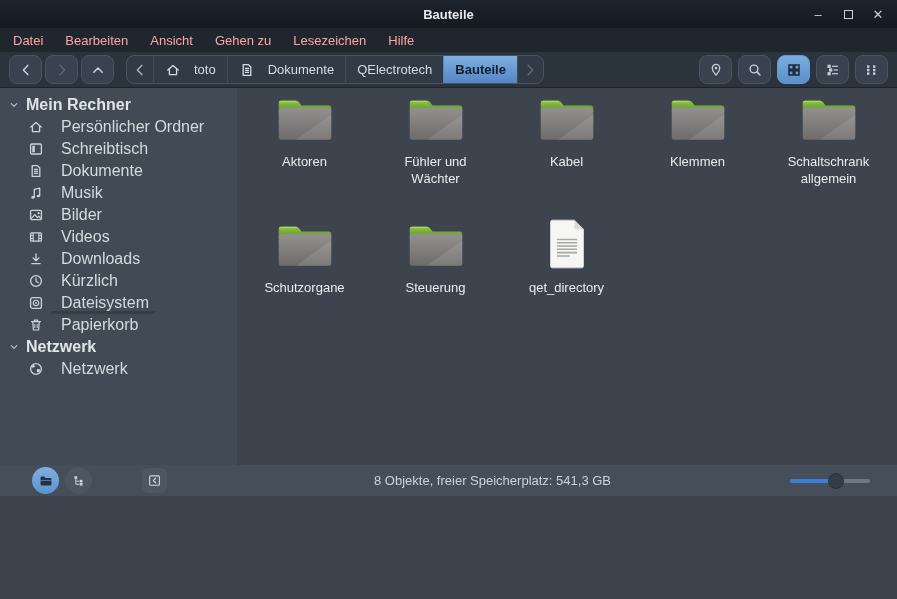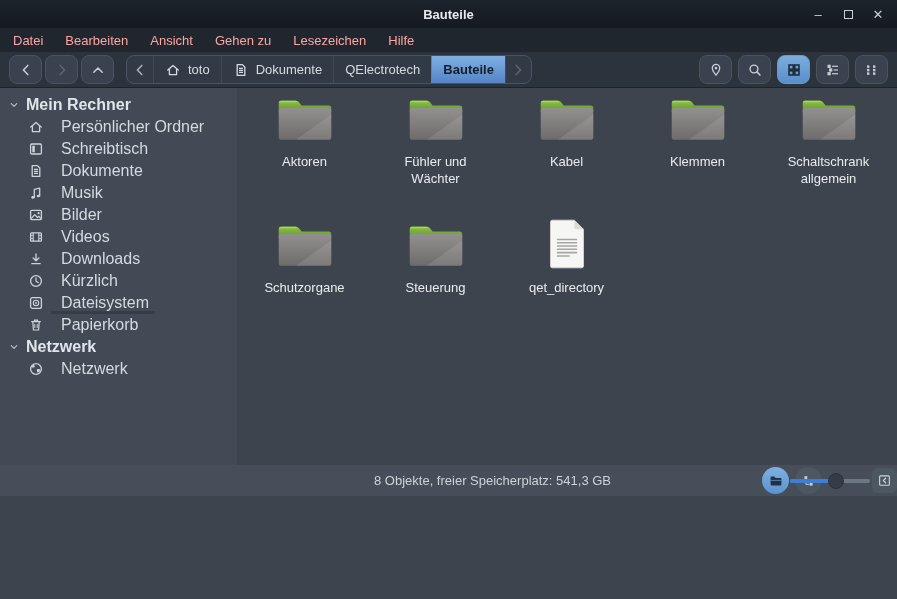--- a/index.html
+++ b/index.html
@@ -52,21 +52,21 @@
     background:linear-gradient(#7cadde,#5a8ecb);
     border-color:#6899cf; color:#1c2733;
   }
   .crumbs {
     display:flex; align-items:stretch; height:29px; margin-left:12px;
     background:#323b45; border:1px solid #4a545f; border-radius:8px; overflow:hidden;
   }
   .crumb, .crumb-scroll {
     display:flex; align-items:center; color:#d6dbe1;
   }
-  .crumb { padding:0 11px; gap:7px; border-left:1px solid #414a55; }
+  .crumb { padding:0 11px; gap:13px; border-left:1px solid #414a55; }
   .crumb:first-of-type { border-left:none; }
   .crumb-scroll { width:26px; justify-content:center; color:#a9b2bb; }
   .crumb-scroll.dim { color:#5d6773; }
   .crumb-scroll.right { border-left:1px solid #414a55; }
   .crumb.active {
     background:linear-gradient(#7fb0e2,#5484c5);
     color:#141d28; font-weight:bold; border-left-color:#5585c5;
   }
   .view-group { margin-left:auto; display:flex; gap:6px; }
   .icon { display:inline-flex; align-items:center; justify-content:center; }
@@ -99,21 +99,21 @@
   .file-item { display:flex; flex-direction:column; align-items:center; }
   .thumb { height:54px; display:flex; align-items:flex-end; justify-content:center; }
   .file-label {
     margin-top:9px; max-width:114px; text-align:center;
     color:#e9ecef; font-size:13px; line-height:1.3; word-wrap:break-word;
   }
 
   
   .statusbar {
     height:31px; flex:0 0 31px; background:#454e59;
-    display:flex; align-items:center; position:relative; padding-left:32px;justify-content:flex-end;
+    display:flex; align-items:center; position:relative; padding-left:32px;
   }
   .circle-btn {
     width:27px; height:27px; border-radius:50%;
     display:flex; align-items:center; justify-content:center;
     background:#4d5762; color:#ccd3da; margin-right:6px;
   }
   .circle-btn.active { background:linear-gradient(#7fb0e0,#5c92cf); color:#223042; }
   .panel-btn {
     margin-left:44px; width:25px; height:25px; border-radius:6px;
     background:#4d5762; display:flex; align-items:center; justify-content:center;

